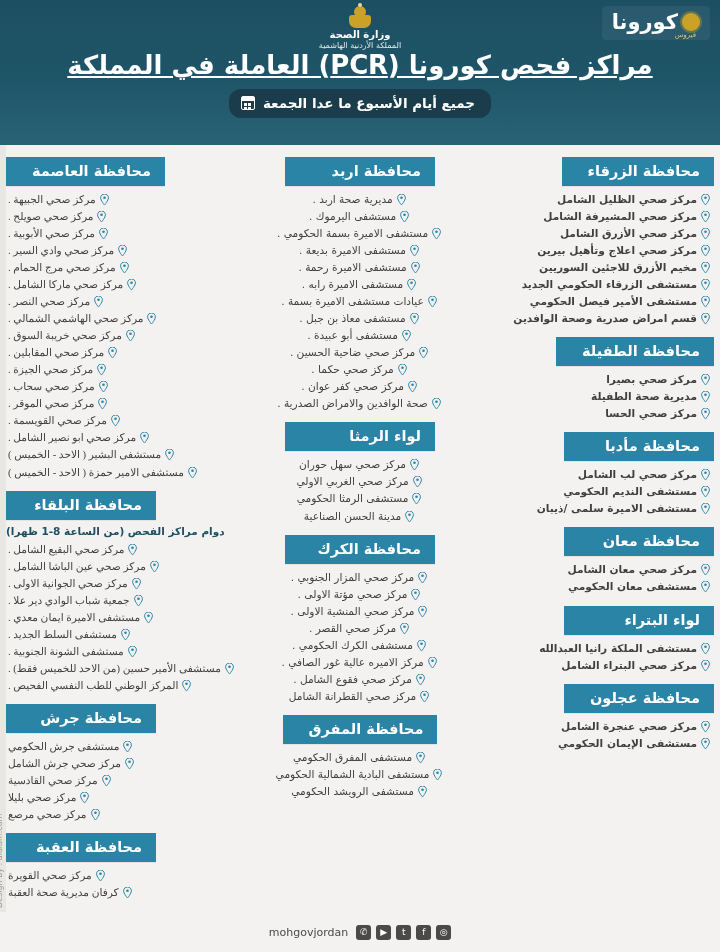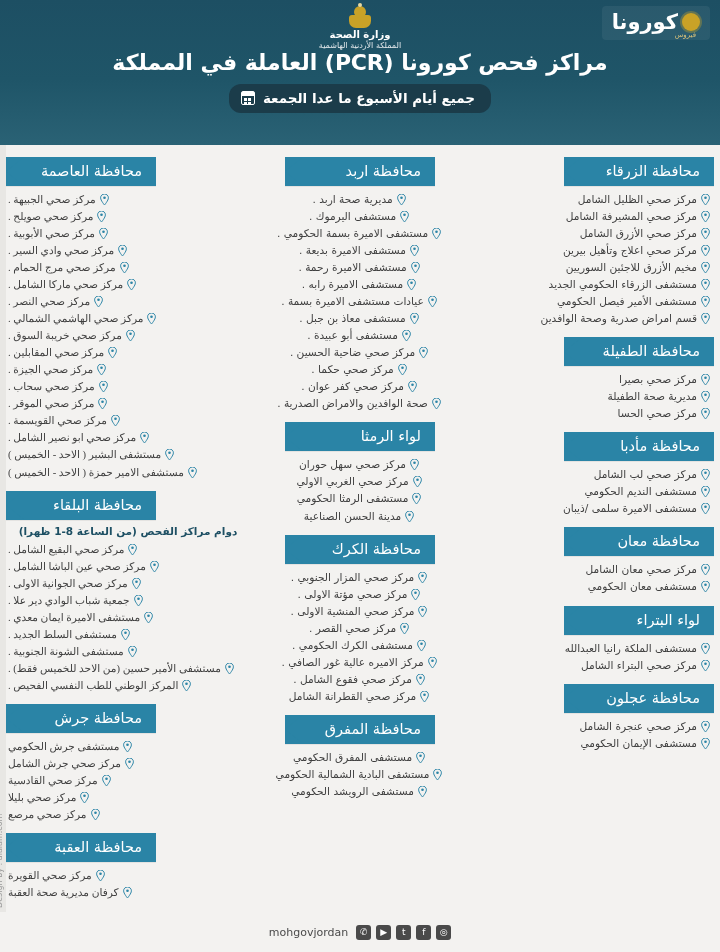--- a/index.html
+++ b/index.html
@@ -71,22 +71,23 @@
     width: 4px; height: 4px; background: #e8d9a0; border-radius: 50%;
   }
   .gov-logo .l1 { color: #ffffff; font-size: 10px; font-weight: bold; }
   .gov-logo .l2 { color: #e3e9ec; font-size: 8px; margin-top: 1px; }
 
   .title-wrap {
     position: absolute; top: 50px; left: 0; right: 0;
     text-align: center;
   }
   .main-title {
-    color: #ffffff; font-size: 22px; font-weight: bold;
+    color: #ffffff; font-size: 26px; font-weight: bold;
     letter-spacing: -0.2px;
+    text-decoration: underline;
   }
   .sub-pill {
     display: inline-flex; align-items: center; gap: 8px;
     margin-top: 9px;
     background: #1b3c4a;
     border-radius: 12px;
     padding: 6px 16px 7px 12px;
   }
   .sub-pill .txt { color: #ffffff; font-size: 13.5px; font-weight: bold; }
   .cal-icon {
@@ -111,38 +112,38 @@
     gap: 4px;
   }
   .col { flex: 1 1 33.33%; display: flex; flex-direction: column; }
 
   
   .gov-block { margin-bottom: 10px; }
   .ribbon {
     position: relative;
     background: #2a84a6;
     color: #ffffff;
-    font-size: 14.5px; font-weight: normal;
+    font-size: 14.5px; font-weight: bold;
     padding: 6px 14px 7px 26px;
     display: inline-block;
     min-width: 150px;
     text-align: right;
     margin-bottom: 5px;
     box-shadow: 0 1px 0 rgba(0,0,0,0.06);
   }
   .ribbon:after {
     content: "";
     position: absolute; left: 0; top: 0; bottom: 0; width: 18px;
     background: #2a84a6;
     clip-path: polygon(100% 0, 100% 100%, 0 50%);
   }
 
   .note {
     color: #1d4f63; font-size: 10.5px; font-weight: bold;
-    margin: 0 2px 4px 0; text-align: right;
+    margin: 0 2px 4px 0; text-align: left;
   }
 
   ul.items { list-style: none; }
   ul.items li {
     display: flex; align-items: flex-start; justify-content: flex-start;
     gap: 4px;
     color: #3f3f3f;
     font-size: 10.6px;
     line-height: 1.42;
     padding: 1px 4px 1px 2px;
@@ -157,21 +158,21 @@
   .pin svg { display: block; }
 
   
   .col-right ul.items li { justify-content: flex-start; }
   .col-mid ul.items li { justify-content: flex-start; }
 
   
   .li-text { white-space: nowrap; }
 
   .col-right .ribbon, .col-right .note { }
-  .col-right ul.items li { flex-direction: row-reverse; justify-content: flex-start; }
+  .col-right ul.items li { flex-direction: row-reverse; justify-content: flex-start; font-weight: bold; }
   .col-mid ul.items li { flex-direction: row-reverse; justify-content: flex-start; }
   .col-left ul.items li { flex-direction: row-reverse; justify-content: flex-start; }
 
   
   .col-right .gov-block { text-align: right; }
   .col-right ul.items li { justify-content: flex-end; }
   .col-right .ribbon { margin-right: 0; }
 
   .col-mid .gov-block { text-align: center; }
   .col-mid ul.items li { justify-content: center; }

